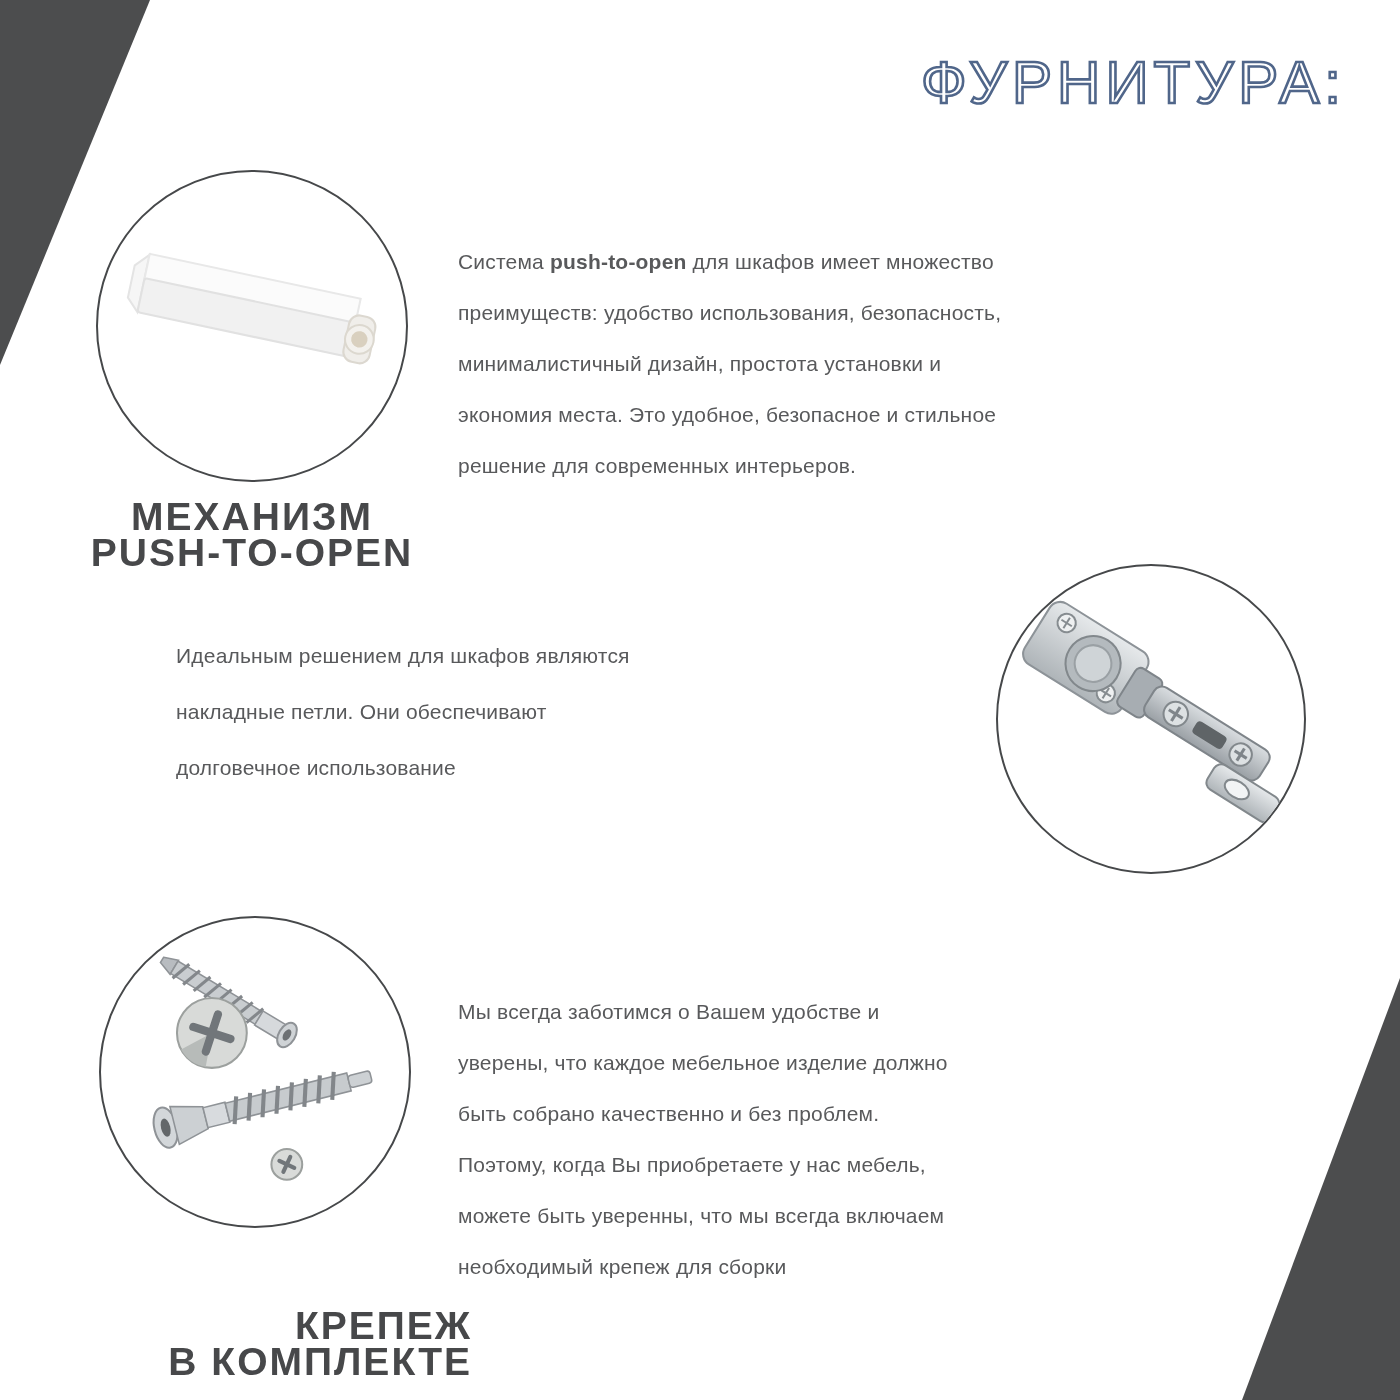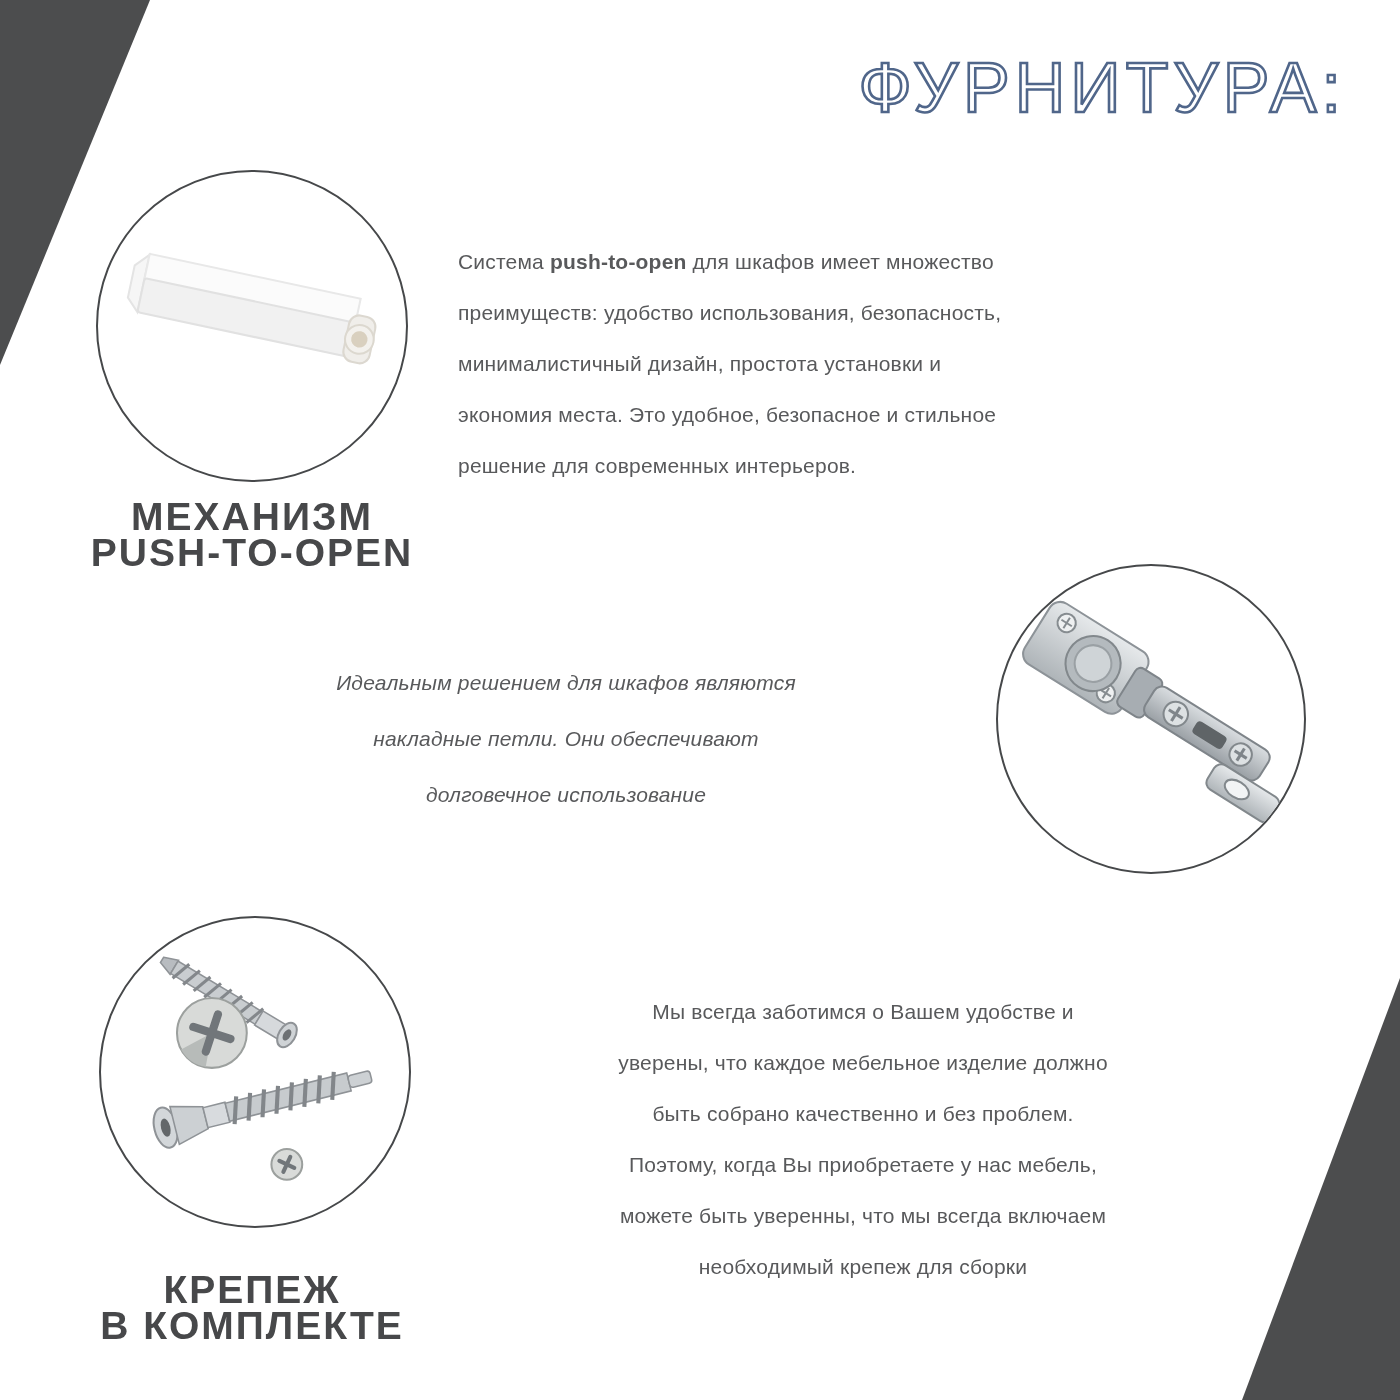--- a/index.html
+++ b/index.html
@@ -9,48 +9,48 @@
   *{margin:0;padding:0;box-sizing:border-box;}
   html,body{background:#e9e9e9;}
   .canvas{
     position:relative;width:1400px;height:1400px;background:var(--bg);
     overflow:hidden;font-family:"Liberation Sans", sans-serif;margin:0 auto;
   }
   .corner{position:absolute;background:var(--corner);}
   .corner-tl{left:0;top:0;width:150px;height:365px;clip-path:polygon(0 0,100% 0,0 100%);}
   .corner-br{right:0;bottom:0;width:158px;height:422px;clip-path:polygon(100% 0,100% 100%,0 100%);}
   .title{
-    position:absolute;top:50px;right:54px;font-size:70px;font-weight:400;
+    position:absolute;top:50px;right:54px;font-size:60px;font-weight:400;
     letter-spacing:5px;line-height:1.1;color:#ffffff;
     -webkit-text-stroke:2.6px var(--accent);text-stroke:2.6px var(--accent);
     white-space:nowrap;
   }
   .circle{
     position:absolute;border-radius:50%;border:2px solid var(--ring);
     background:#fff;display:flex;align-items:center;justify-content:center;overflow:hidden;
   }
   .circle svg{width:100%;height:100%;}
   .circle-1{left:96px;top:170px;width:312px;height:312px;}
   .circle-2{left:996px;top:564px;width:310px;height:310px;}
   .circle-3{left:99px;top:916px;width:312px;height:312px;}
   .label{
     position:absolute;font-weight:700;font-size:39px;letter-spacing:2px;
     color:var(--label);text-align:center;line-height:36px;white-space:pre-line;
   }
   .label-1{left:32px;width:440px;top:499px;}
   .label-2{left:932px;width:440px;top:891px;}
-  .label-3{left:32px;width:440px;top:1272px;}
+  .label-3{left:32px;width:440px;top:1308px;text-align:right;}
   .para{
     position:absolute;font-size:21px;color:var(--text);line-height:51px;
     letter-spacing:0.2px;white-space:pre-line;
   }
   .para b{font-weight:700;}
   .para-1{left:458px;top:236px;width:880px;}
-  .para-2{right:444px;top:655px;width:780px;text-align:center;line-height:56px;font-style:italic;}
-  .para-3{left:458px;top:986px;width:810px;text-align:center;}
+  .para-2{right:444px;top:628px;width:780px;text-align:left;line-height:56px;}
+  .para-3{left:458px;top:986px;width:810px;}
 </style>
 </head>
 <body>
 
 <div class="canvas">
 
   <div class="corner corner-tl"></div>
   <div class="corner corner-br"></div>
 
   <h1 class="title">ФУРНИТУРА:</h1>

